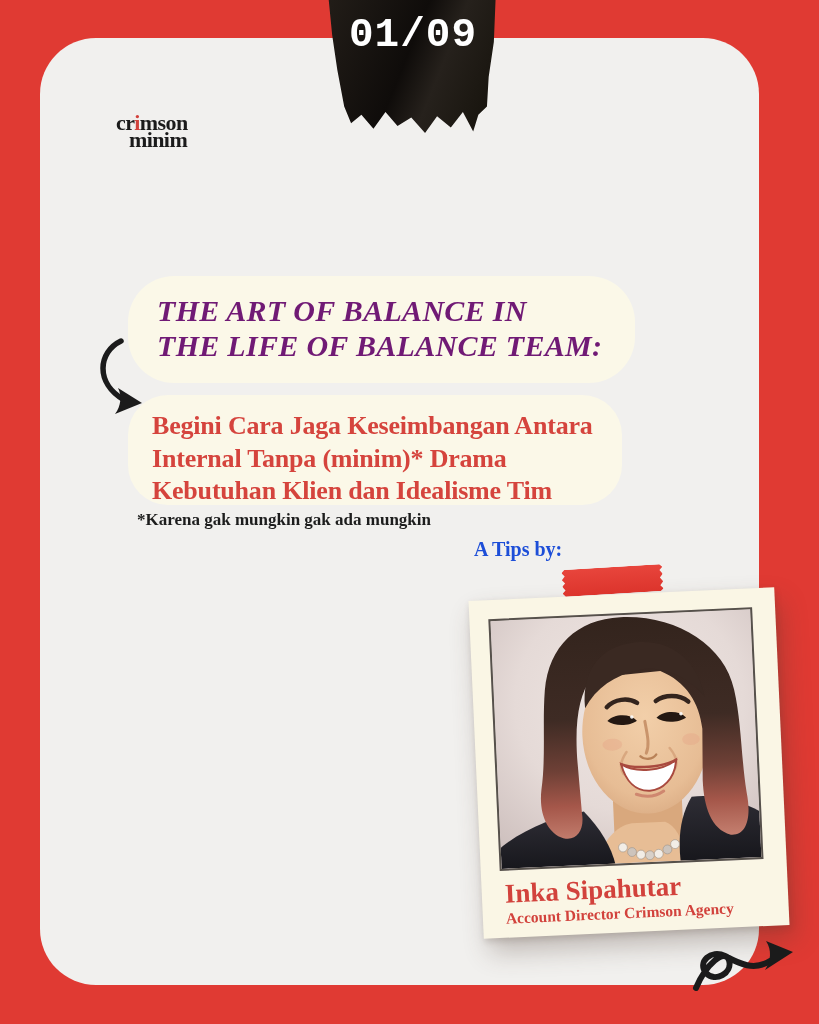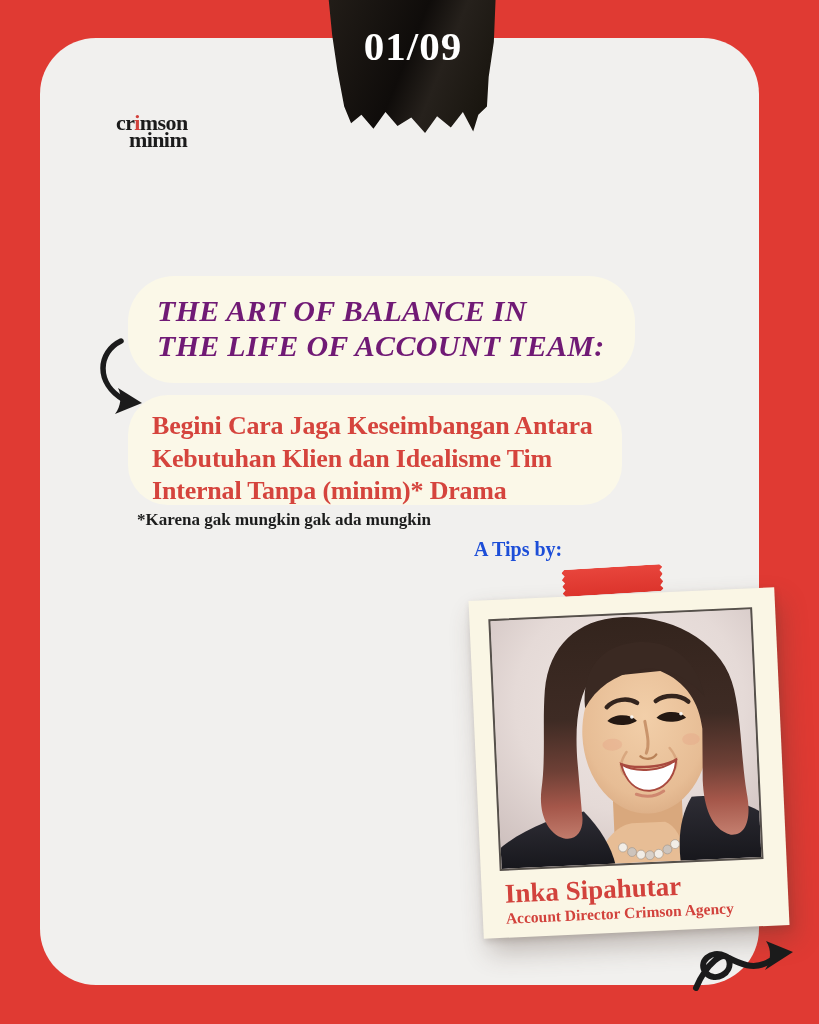--- a/index.html
+++ b/index.html
@@ -11,22 +11,22 @@
   .logo{position:absolute;left:76px;top:76px;font-weight:700;font-size:22px;line-height:17px;
         letter-spacing:-0.6px;color:#1B1B1B;}
   .logo .accent{color:#D2423C;}
   .logo-line2{padding-left:13px;}
 
   
   .tape-top{position:absolute;left:327px;top:0;width:172px;height:140px;
     background:linear-gradient(112deg,#221d18 0%,#0f0c0a 45%,#26211c 62%,#131009 100%);
     clip-path:polygon(1% 0,98% 0,97% 30%,94% 55%,93% 76%,88% 82%,85% 94%,79% 80%,72% 91%,
       64% 83%,57% 95%,49% 84%,41% 90%,34% 80%,27% 92%,20% 82%,14% 88%,10% 76%,6% 50%,3% 25%);}
-  .slide-number{margin-top:22px;text-align:center;color:#FFFFFF;
-    font-family:Liberation Serif, serif;font-weight:700;font-size:41px;letter-spacing:1px;}
+  .slide-number{margin-top:12px;text-align:center;color:#FFFFFF;
+    font-family:Liberation Mono, monospace;font-weight:700;font-size:41px;letter-spacing:1px;}
 
   
   .headline-box{position:absolute;left:88px;top:238px;width:507px;height:107px;border-radius:46px;
     background:#FBF8E8;padding:0;box-sizing:border-box;}
   .headline-text{margin:17px 0 0 29px;color:#701a75;font-style:italic;font-weight:700;
     font-size:30px;line-height:35px;letter-spacing:0.3px;white-space:nowrap;}
   .subheadline-box{position:absolute;left:88px;top:357px;width:494px;height:110px;border-radius:40px;
     background:#FBF8E8;box-sizing:border-box;}
   .subheadline-text{margin:15px 0 16px 24px;color:#D5443D;font-weight:700;
     font-size:26px;line-height:32.5px;letter-spacing:-0.2px;white-space:nowrap;}
@@ -61,34 +61,34 @@
   <div class="card">
 
     <div class="logo">
       <div class="logo-line1"><span>cr</span><span class="accent">i</span><span>mson</span></div>
       <div class="logo-line2">minim</div>
     </div>
 
     <div class="headline-box">
       <div class="headline-text">
         <div>THE ART OF BALANCE IN</div>
-        <div>THE LIFE OF ACCOUNT TEAM:</div>
+        <div>THE LIFE OF BALANCE TEAM:</div>
       </div>
     </div>
 
     <svg class="arrow-1" viewBox="0 0 110 85">
       <path d="M 33 8 C 10 19, 7 50, 36 67" fill="none" stroke="#1B1B1B" stroke-width="5.5" stroke-linecap="round"></path>
       <path d="M 54 70 L 30 55 C 34 63, 33 73, 27 81 Z" fill="#1B1B1B"></path>
     </svg>
 
     <div class="subheadline-box">
       <div class="subheadline-text">
         <div>Begini Cara Jaga Keseimbangan Antara</div>
+        <div>Internal Tanpa (minim)* Drama</div>
         <div>Kebutuhan Klien dan Idealisme Tim</div>
-        <div>Internal Tanpa (minim)* Drama</div>
       </div>
     </div>
 
     <div class="footnote">*Karena gak mungkin gak ada mungkin</div>
     <div class="tips-label">A Tips by:</div>
 
     <div class="polaroid">
       <div class="photo">
         <svg viewBox="0 0 264 250" preserveAspectRatio="none" aria-label="Smiling woman with dark bob haircut with red ombre ends, wearing a dark blazer and pearl necklace">
           <defs>

